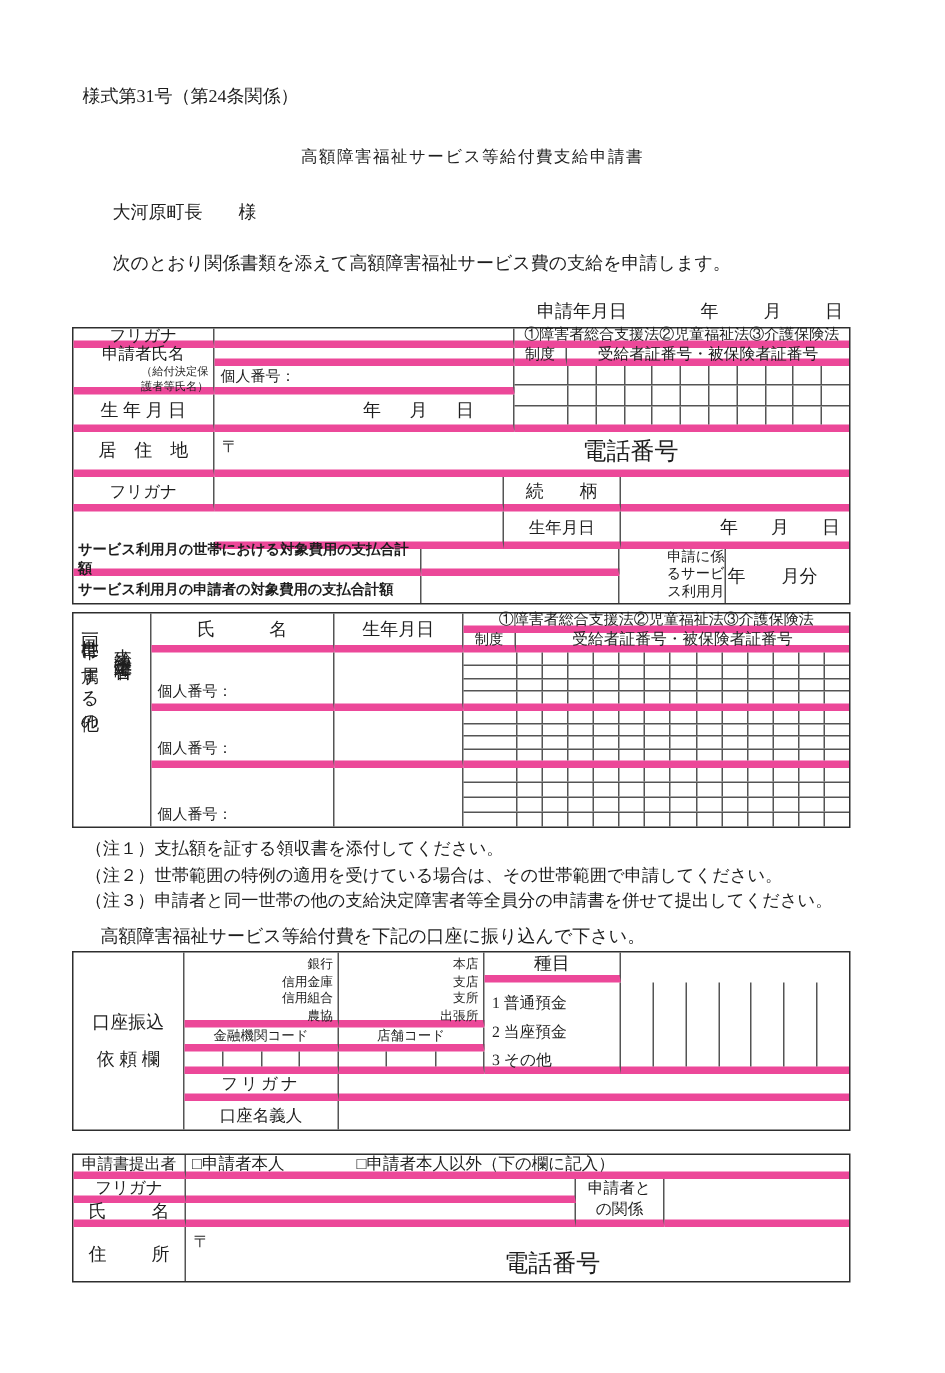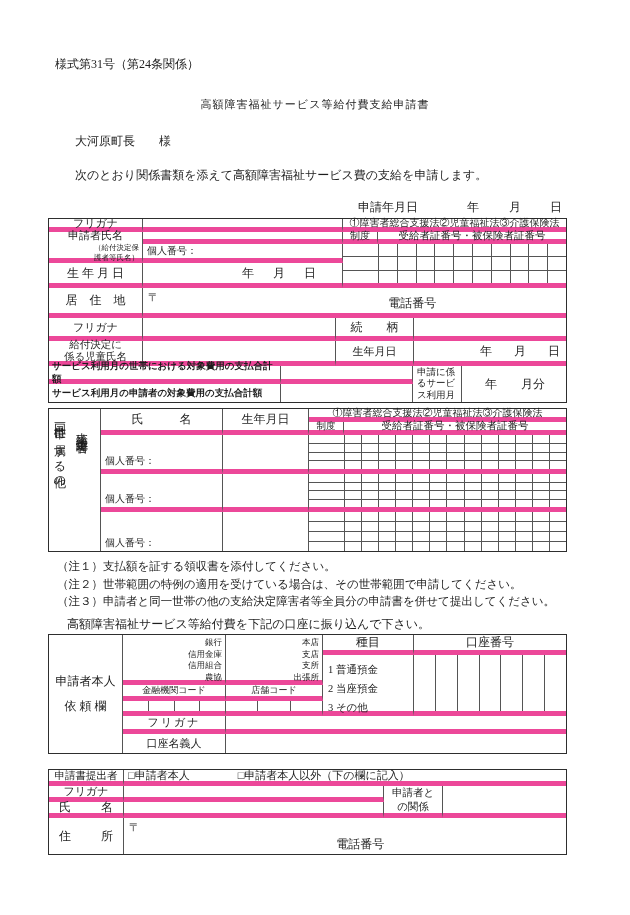--- a/index.html
+++ b/index.html
@@ -22,21 +22,21 @@
   [data-grid]{display:flex;flex-direction:column;}
   .grow{flex:1;display:flex;}
   .grow + .grow{border-top:1px solid #555;}
   .syscell{width:35px;border-right:1px solid #555;}
   .gc{flex:1;}
   .gc + .gc{border-left:1px solid #555;}
   .vtext{position:absolute;writing-mode:vertical-rl;font-size:12px;letter-spacing:1.5px;line-height:1;}
   .tiny-list{font-size:8.5px;line-height:11.5px;text-align:right;padding:2px 3px 0 0;}
   .note-line{font-size:11.5px;line-height:17.5px;white-space:nowrap;}
   .postal{position:absolute;top:2px;left:5px;font-size:11px;}
-  .phone{position:absolute;bottom:1px;font-size:12px;}
+  .phone{position:absolute;bottom:1px;font-size:16px;}
   .pnum{position:absolute;bottom:1px;left:4px;font-size:10px;}
   .ymd{display:flex;align-items:center;justify-content:flex-end;font-size:12px;}
 </style>
 </head>
 <body>
 
 <div class="abs fs12" style="left:55px;top:56px;">様式第31号（第24条関係）</div>
 <div class="abs fs13 ls1" style="left:0;top:97px;width:630px;text-align:center;">高額障害福祉サービス等給付費支給申請書</div>
 <div class="abs fs12" style="left:75px;top:133px;">大河原町長　　様</div>
 <div class="abs fs12" style="left:75px;top:167px;">次のとおり関係書類を添えて高額障害福祉サービス費の支給を申請します。</div>
@@ -117,37 +117,33 @@
   <div class="c bb" style="left:94px;top:69px;width:423px;height:30px;">
     <span class="postal">〒</span>
     <span class="phone" style="left:58%;">電話番号</span>
   </div>
 
   <div class="c br bb ctr fs11" style="left:0;top:99px;width:94px;height:23px;">フリガナ</div>
   <div class="c br bb" style="left:94px;top:99px;width:193px;height:23px;"></div>
   <div class="c br bb ctr fs12" style="left:287px;top:99px;width:78px;height:23px;">続　　柄</div>
   <div class="c bb" style="left:365px;top:99px;width:152px;height:23px;"></div>
 
-  <div class="c br bb ctr col fs105" style="left:0;top:122px;width:94px;height:25px;line-height:1.15;">
-    <span>給付決定に</span>
-    <span>係る児童氏名</span>
-  </div>
   <div class="c br bb" style="left:94px;top:122px;width:193px;height:25px;"></div>
   <div class="c br bb ctr fs11" style="left:287px;top:122px;width:78px;height:25px;">生年月日</div>
   <div class="c bb ymd" style="left:365px;top:122px;width:152px;height:25px;gap:22px;padding-right:6px;">
     <span>年</span>
     <span>月</span>
     <span>日</span>
   </div>
 
   <div class="c br bb vmid fs95 pl3" style="left:0;top:147px;width:232px;height:18px;">サービス利用月の世帯における対象費用の支払合計額</div>
   <div class="c br bb" style="left:232px;top:147px;width:132px;height:18px;"></div>
   <div class="c br vmid fs95 pl3" style="left:0;top:165px;width:232px;height:18px;">サービス利用月の申請者の対象費用の支払合計額</div>
   <div class="c br" style="left:232px;top:165px;width:132px;height:18px;"></div>
-  <div class="c br ctr col fs95" style="left:362px;top:147px;width:51px;height:36px;line-height:1.2;">
+  <div class="c br ctr col fs95" style="left:384px;top:147px;width:51px;height:36px;line-height:1.2;align-items:flex-end;">
     <span>申請に係</span>
     <span>るサービ</span>
     <span>ス利用月</span>
   </div>
   <div class="c ctr fs12" style="left:415px;top:147px;width:102px;height:36px;">年　　月分</div>
 </div>
 
 <div class="tbl" style="left:48px;top:408px;width:517px;height:142px;">
   <div class="c br" style="left:0;top:0;width:52px;height:142px;">
     <span class="vtext" style="left:5px;top:5px;">同一世帯に属する他の</span>
@@ -376,38 +372,37 @@
 <div class="abs" style="left:57px;top:558px;">
   <div class="note-line">（注１）支払額を証する領収書を添付してください。</div>
   <div class="note-line">（注２）世帯範囲の特例の適用を受けている場合は、その世帯範囲で申請してください。</div>
   <div class="note-line">（注３）申請者と同一世帯の他の支給決定障害者等全員分の申請書を併せて提出してください。</div>
 </div>
 
 <div class="abs fs12" style="left:67px;top:616px;">高額障害福祉サービス等給付費を下記の口座に振り込んで下さい。</div>
 
 <div class="tbl" style="left:48px;top:634px;width:517px;height:118px;">
   <div class="c br ctr col fs12" style="left:0;top:0;width:74px;height:118px;gap:8px;">
-    <span>申請者本人</span>
+    <span>口座振込</span>
     <span>依 頼 欄</span>
   </div>
 
   <div class="c br bb tiny-list" style="left:74px;top:0;width:103px;height:50px;">
     <div>銀行</div>
     <div>信用金庫</div>
     <div>信用組合</div>
     <div>農協</div>
   </div>
   <div class="c br bb tiny-list" style="left:177px;top:0;width:97px;height:50px;">
     <div>本店</div>
     <div>支店</div>
     <div>支所</div>
     <div>出張所</div>
   </div>
   <div class="c br bb ctr fs12" style="left:274px;top:0;width:91px;height:20px;">種目</div>
-  <div class="c bb ctr fs12" style="left:365px;top:0;width:152px;height:20px;">口座番号</div>
 
   <div class="c br bb fs105" style="left:274px;top:20px;width:91px;height:61px;padding:5px 0 0 5px;line-height:19px;">
     <div>1 普通預金</div>
     <div>2 当座預金</div>
     <div>3 その他</div>
   </div>
   <div class="c bb" style="left:365px;top:20px;width:152px;height:61px;" data-grid="">
       <div class="grow">
         <div class="gc"></div>
         <div class="gc"></div>

